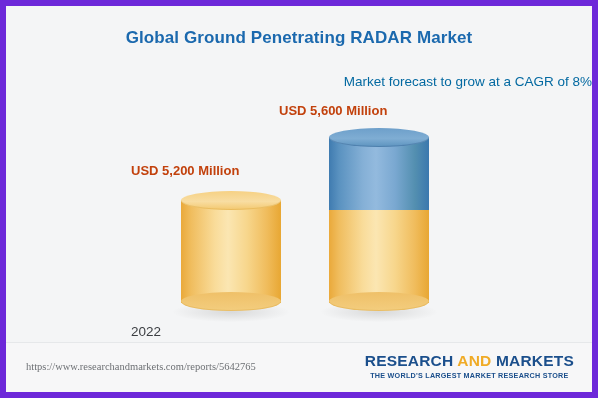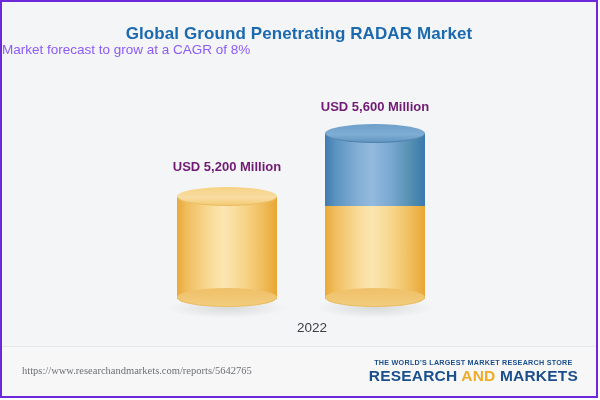--- a/index.html
+++ b/index.html
@@ -4,60 +4,59 @@
 <style>
   html, body {
     margin: 0; padding: 0;
     width: 600px; height: 400px;
     background: #ffffff;
     font-family: "Liberation Sans", sans-serif;
   }
   #card {
     position: relative;
     width: 598px; height: 398px;
-    border: 2px solid #6d28d9;
+    border: 6px solid #6d28d9;
     background: #f4f5f6;
     box-sizing: border-box;
     overflow: hidden;
   }
   #plot {
     position: absolute;
     left: 0; top: 0; right: 0;
     height: 348px;
   }
   #chart-title {
     position: absolute;
     top: 22px; left: 0; width: 100%;
     text-align: center;
     font-size: 17px;
     font-weight: bold;
     color: #1b69ae;
     letter-spacing: .1px;
   }
   #chart-subtitle {
     position: absolute;
-    top: 40px; left: 0; width: 100%;
-    text-align: left;
+    top: 68px; left: 0; width: 100%;
+    text-align: right;
     font-size: 13.5px;
-    color: #8b5cf6;
+    color: #0369a1;
   }
   .bar-group { position: absolute; }
   .value-label {
     position: absolute;
     width: 200px;
-    text-align: center;
     font-size: 13px;
     font-weight: bold;
-    color: #701a75;
+    color: #c2410c;
     white-space: nowrap;
   }
   .cat-label {
     position: absolute;
     width: 200px;
-    text-align: right;
+    text-align: left;
     font-size: 13.5px;
     color: #3b3e42;
   }
   .cylinder { position: absolute; }
   .cyl-shadow {
     position: absolute;
     border-radius: 50%;
     background: radial-gradient(ellipse at 50% 50%, rgba(120,120,120,.22) 0%, rgba(120,120,120,0) 72%);
   }
   .seg { position: absolute; left: 0; width: 100%; }
@@ -171,18 +170,18 @@
       </div>
 
       <div class="cat-label" style="left:0; top:320px;margin-top:44px;">2028</div>
     </div>
 
   </div>
 
   <div id="footer">
     <div id="source-url">https://www.researchandmarkets.com/reports/5642765</div>
     <div id="logo">
+      <div id="logo-wordmark"><span>RESEARCH </span><span class="accent">AND</span><span> MARKETS</span></div>
       <div id="logo-tagline">THE WORLD'S LARGEST MARKET RESEARCH STORE</div>
-      <div id="logo-wordmark"><span>RESEARCH </span><span class="accent">AND</span><span> MARKETS</span></div>
     </div>
   </div>
 
 </div>
 
 </body></html>

